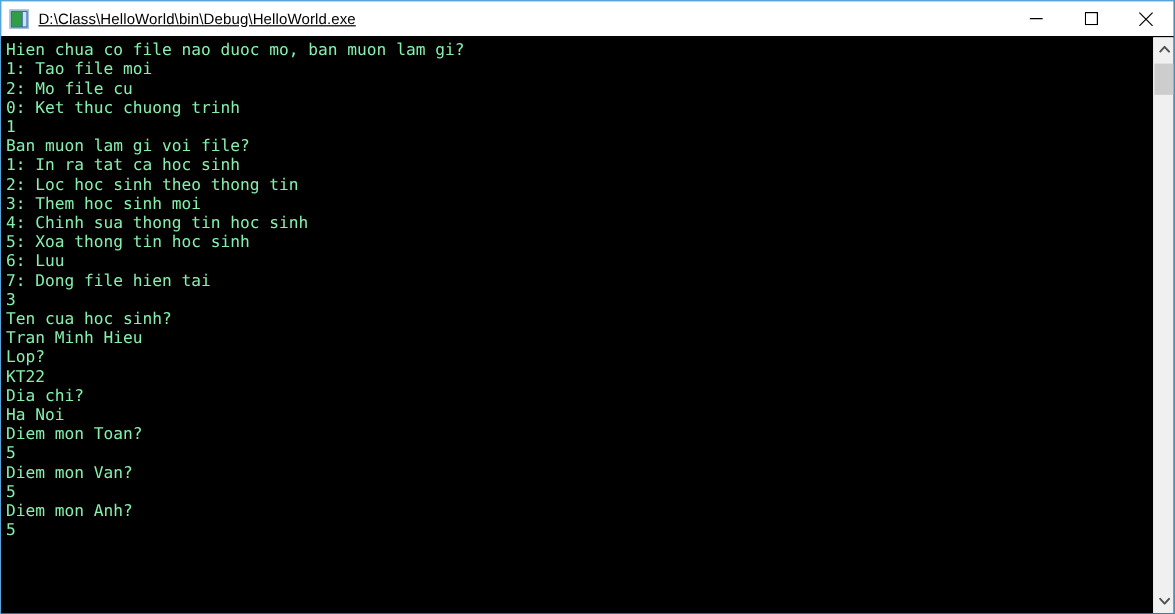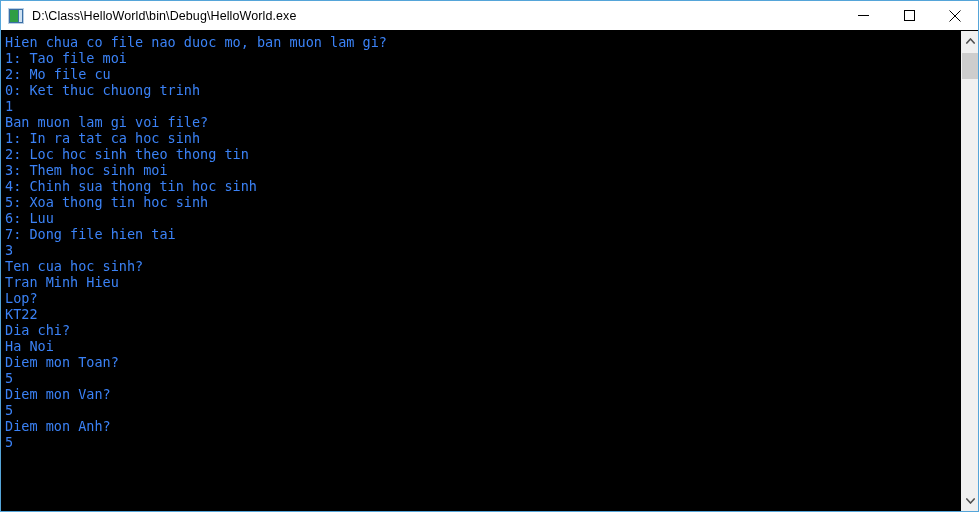--- a/index.html
+++ b/index.html
@@ -19,20 +19,21 @@
     position: absolute;
     left: 0;
     top: 0;
     width: 979px;
     height: 512px;
     box-sizing: border-box;
     border: 1px solid #55a5d9;
     background: #000000;
     display: flex;
     flex-direction: column;
+    text-decoration: underline;
   }
 
   
   #title-bar {
     height: 30px;
     min-height: 30px;
     background: #ffffff;
     display: flex;
     align-items: center;
     position: relative;
@@ -99,21 +100,21 @@
   #console-body {
     flex: 1 1 auto;
     display: flex;
     background: #000000;
     overflow: hidden;
     position: relative;
   }
   #console-text {
     flex: 1 1 auto;
     padding: 3px 0 0 4px;
-    color: #3b82f6;
+    color: #86efac;
     font-family: "DejaVu Sans Mono", "Liberation Mono", monospace;
     font-size: 13.5px;
     line-height: 16px;
     white-space: pre;
     overflow: hidden;
     box-sizing: border-box;
   }
   .console-line {
     height: 16px;
     white-space: pre;

